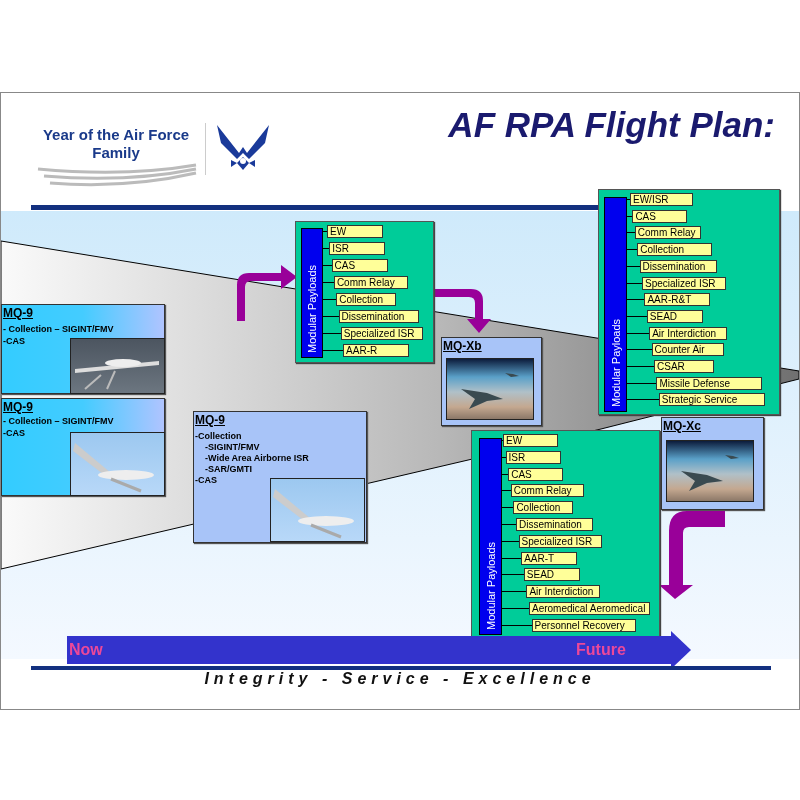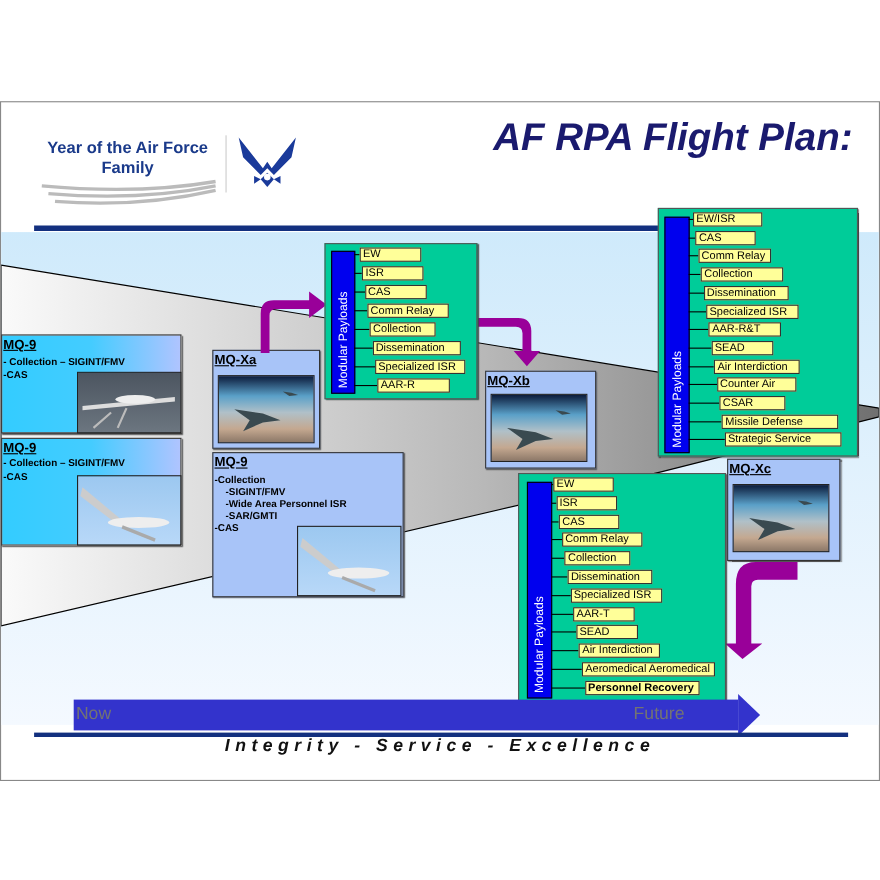--- a/index.html
+++ b/index.html
@@ -21,21 +21,21 @@
   .photo.sky{background:linear-gradient(#9cc8f0,#b8d8f8);}
   .photo.gray{background:linear-gradient(#4c5560,#6c7680);}
   .photo.desert{background:linear-gradient(#0c1c3c 0%,#5aa0c8 30%,#b0c0c8 55%,#c4a890 80%,#8c7868 100%);}
   .payload{position:absolute;background:#00cc99;border:1px solid #555;box-shadow:1px 1px 1px #444;}
   .payload-bar{position:absolute;background:#0000ee;border:1px solid #000;}
   .payload-bar span{position:absolute;left:50%;bottom:4px;transform-origin:left bottom;transform:rotate(-90deg) translate(0,50%);color:#fff;font-size:11px;white-space:nowrap;}
   .stem{position:absolute;height:1px;background:#000;}
   .plabel{position:absolute;background:#ffff99;border:1px solid #333;font-size:10px;line-height:12px;height:13px;padding-left:2px;box-sizing:border-box;color:#000;white-space:nowrap;}
   .timeline{position:absolute;left:66px;top:543px;width:604px;height:28px;background:#3333cc;}
   .timeline-head{position:absolute;left:670px;top:538px;width:0;height:0;border-top:19px solid transparent;border-bottom:19px solid transparent;border-left:20px solid #3333cc;}
-  .tl-text{position:absolute;color:#737373;font-weight:normal;font-size:16px;top:548px;}
+  .tl-text{position:absolute;color:#ec4899;font-weight:bold;font-size:16px;top:548px;}
   .bottom-rule{position:absolute;left:30px;top:573px;width:740px;height:4px;background:#13307f;}
   .motto{position:absolute;left:0;width:798px;text-align:center;top:577px;font-size:16px;font-weight:bold;font-style:italic;letter-spacing:5px;color:#111;}
 </style>
 </head>
 <body>
 
 <div class="slide">
 
   <div class="logo-text">
     <div>Year of the Air Force</div>
@@ -88,35 +88,26 @@
     <div class="card-line" style="left:1px;top:29px">-CAS</div>
     <div class="photo sky" style="left:68px;top:33px;width:93px;height:62px;">
       <svg width="93" height="62">
           <path d="M4,10 L40,40 L36,44 L2,18 Z" fill="#ccc"></path>
           <ellipse cx="55" cy="42" rx="28" ry="5" fill="#eee"></ellipse>
           <path d="M40,46 L70,58" stroke="#aaa" stroke-width="3"></path>
         </svg>
     </div>
   </div>
 
-  <div class="card" style="left:192px;top:225px;width:96px;height:88px;">
-    <div class="card-title">MQ-Xa</div>
-    <div class="photo desert" style="left:4px;top:22px;width:86px;height:60px;">
-      <svg width="86" height="60">
-          <path d="M14,30 L40,34 L56,40 L40,42 L22,50 L28,40 Z" fill="#3a4a50"></path>
-          <path d="M58,14 L66,15 L72,17 L64,18 Z" fill="#3a4a50"></path>
-        </svg>
-    </div>
-  </div>
 
   <div class="card" style="left:192px;top:318px;width:172px;height:130px;">
     <div class="card-title">MQ-9</div>
     <div class="card-line" style="left:1px;top:19px">-Collection</div>
     <div class="card-line" style="left:11px;top:30px">-SIGINT/FMV</div>
-    <div class="card-line" style="left:11px;top:41px">-Wide Area Personnel ISR</div>
+    <div class="card-line" style="left:11px;top:41px">-Wide Area Airborne ISR</div>
     <div class="card-line" style="left:11px;top:52px">-SAR/GMTI</div>
     <div class="card-line" style="left:1px;top:63px">-CAS</div>
     <div class="photo sky" style="left:76px;top:66px;width:93px;height:62px;">
       <svg width="93" height="62">
           <path d="M4,10 L40,40 L36,44 L2,18 Z" fill="#ccc"></path>
           <ellipse cx="55" cy="42" rx="28" ry="5" fill="#eee"></ellipse>
           <path d="M40,46 L70,58" stroke="#aaa" stroke-width="3"></path>
         </svg>
     </div>
   </div>
@@ -230,21 +221,21 @@
         <div class="plabel" style="left: 46.6px; top: 103.8px; width: 83px;">Specialized ISR</div>
         <div class="stem" style="left: 29px; top: 126.6px; width: 20.2px;"></div>
         <div class="plabel" style="left: 49.2px; top: 120.6px; width: 56px;">AAR-T</div>
         <div class="stem" style="left: 29px; top: 143.4px; width: 22.8px;"></div>
         <div class="plabel" style="left: 51.8px; top: 137.4px; width: 56px;">SEAD</div>
         <div class="stem" style="left: 29px; top: 160.2px; width: 25.4px;"></div>
         <div class="plabel" style="left: 54.4px; top: 154.2px; width: 74px;">Air Interdiction</div>
         <div class="stem" style="left: 29px; top: 177px; width: 28px;"></div>
         <div class="plabel" style="left: 57px; top: 171px; width: 121px;">Aeromedical Aeromedical</div>
         <div class="stem" style="left: 29px; top: 193.8px; width: 30.6px;"></div>
-        <div class="plabel" style="left: 59.6px; top: 187.8px; width: 104px; font-weight: bold;">Personnel Recovery</div>
+        <div class="plabel" style="left: 59.6px; top: 187.8px; width: 104px;">Personnel Recovery</div>
       </div>
   </div>
 
   <div class="timeline"></div>
   <div class="timeline-head"></div>
   <div class="tl-text" style="left:68px;">Now</div>
   <div class="tl-text" style="left:575px;">Future</div>
 
   <div class="bottom-rule"></div>
   <div class="motto">Integrity - Service - Excellence</div>

